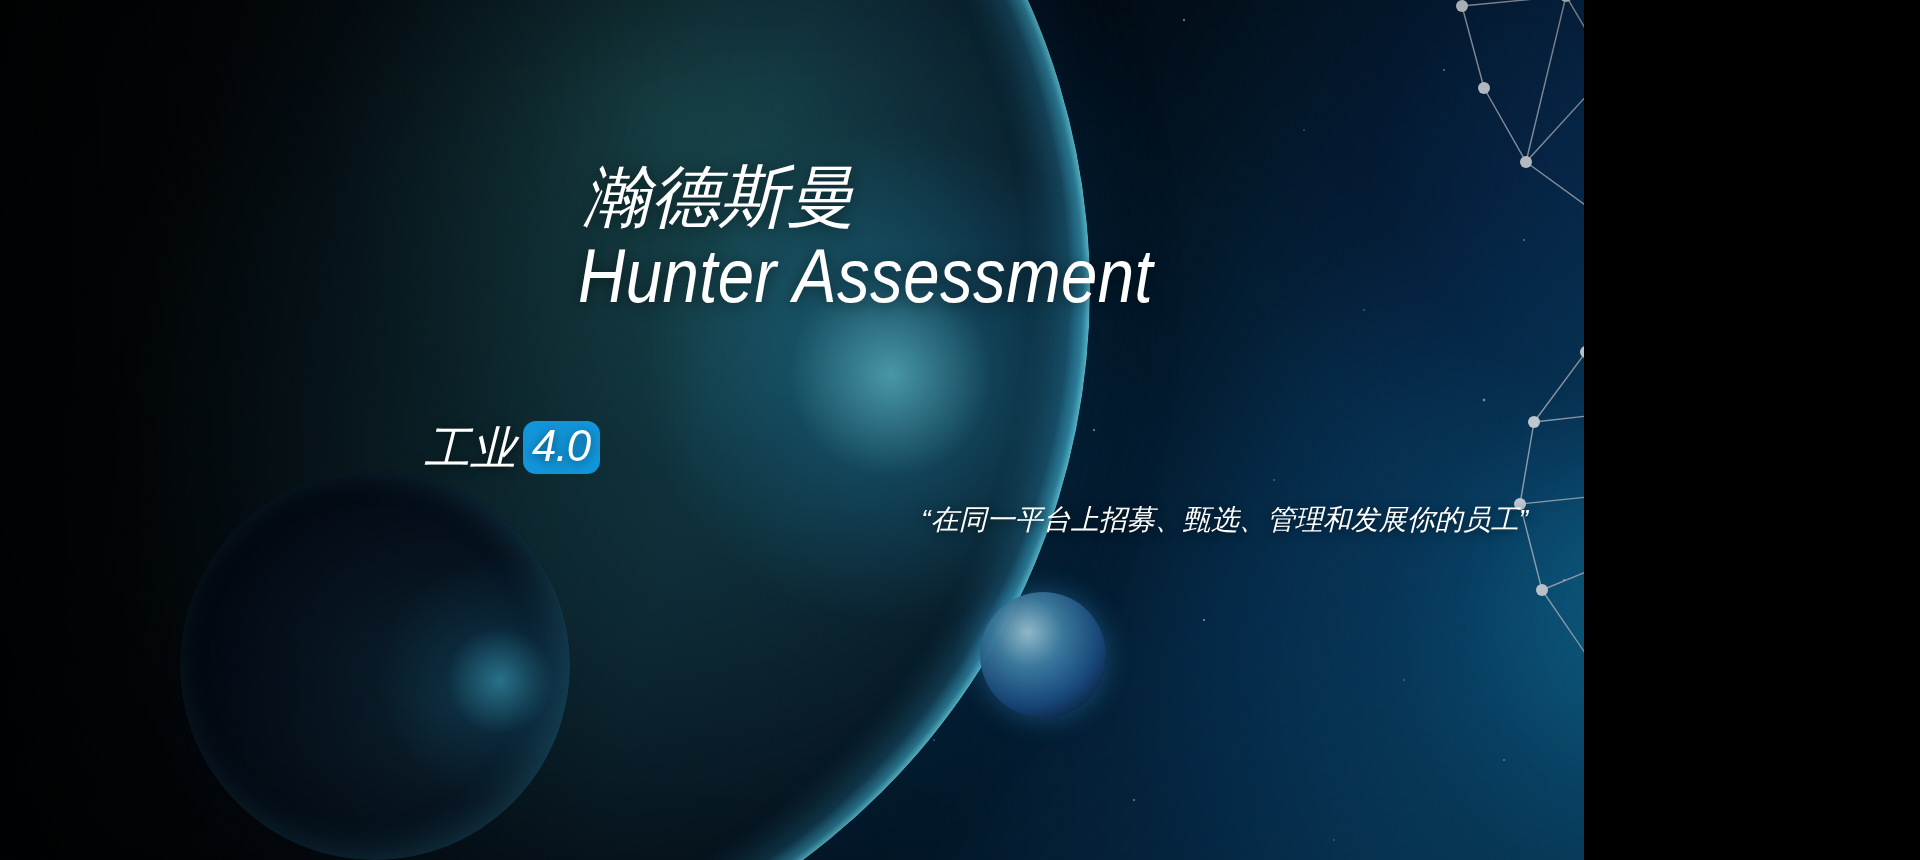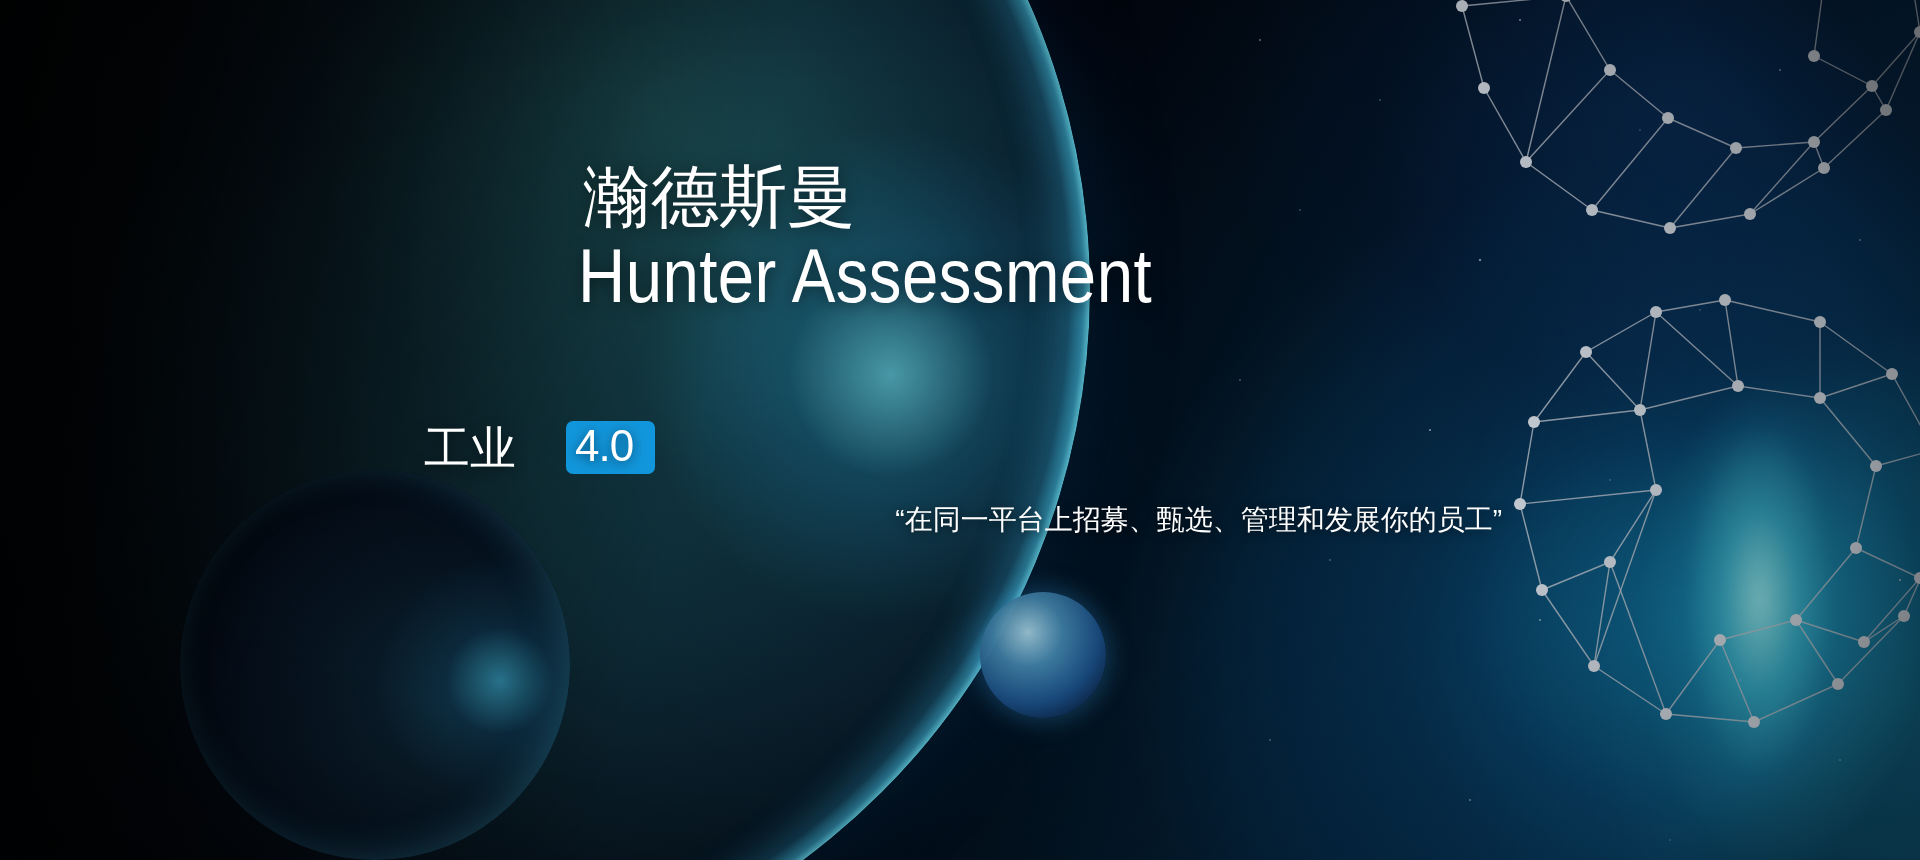--- a/index.html
+++ b/index.html
@@ -2,24 +2,25 @@
 <html><head>
 <meta charset="utf-8">
 <style>
   html,body{margin:0;padding:0;background:#000;}
   body{
     font-family:"Liberation Sans","DejaVu Sans",sans-serif;
     -webkit-font-smoothing:antialiased;
   }
   #hero{
     position:relative;
-    width:1920px;
+    width:1584px;
     height:860px;
     overflow:hidden;
     background:#01030a;
+    font-style:italic;
   }
   .layer{position:absolute;inset:0;pointer-events:none;}
 
   
   #space-base{
     background:
       radial-gradient(ellipse 900px 700px at 1760px 640px, rgba(22,150,200,.50) 0%, rgba(10,80,130,.26) 42%, rgba(0,0,0,0) 72%),
       radial-gradient(ellipse 620px 760px at 1900px 700px, rgba(60,220,240,.34) 0%, rgba(8,70,120,.18) 50%, rgba(0,0,0,0) 76%),
       radial-gradient(ellipse 560px 520px at 1680px 120px, rgba(12,54,110,.55) 0%, rgba(4,20,54,.30) 55%, rgba(0,0,0,0) 80%),
       radial-gradient(ellipse 420px 760px at 150px 330px, rgba(38,44,140,.50) 0%, rgba(14,18,70,.26) 48%, rgba(0,0,0,0) 78%),
@@ -208,40 +209,39 @@
     position:absolute;
     left:424px; top:421px;
     font-size:46px;
     line-height:1.0;
     font-weight:400;
     color:#fff;
     white-space:nowrap;
     display:flex;
     align-items:center;
     text-shadow:0 2px 12px rgba(0,0,0,.55);
-    gap:43px;
   }
   #tagline .seg{display:inline-block;}
   #badge-40{
     display:inline-flex;
     align-items:center;
     justify-content:center;
     background:#1296db;
     color:#fff;
-    border-radius:7px;
-    padding:2px 22px 5px 9px;
+    border-radius:13px;
+    padding:2px 10px 5px 9px;
     margin:0 7px;
     font-size:44px;
     line-height:1.05;
     font-weight:400;
     letter-spacing:-1px;
   }
   #quote{
     position:absolute;
-    left:816px; top:503px;
+    left:842px; top:503px;
     width:686px;
     text-align:right;
     font-size:28px;
     line-height:1.2;
     color:#fff;
     white-space:nowrap;
     text-shadow:0 2px 10px rgba(0,0,0,.6);
   }
 
   

